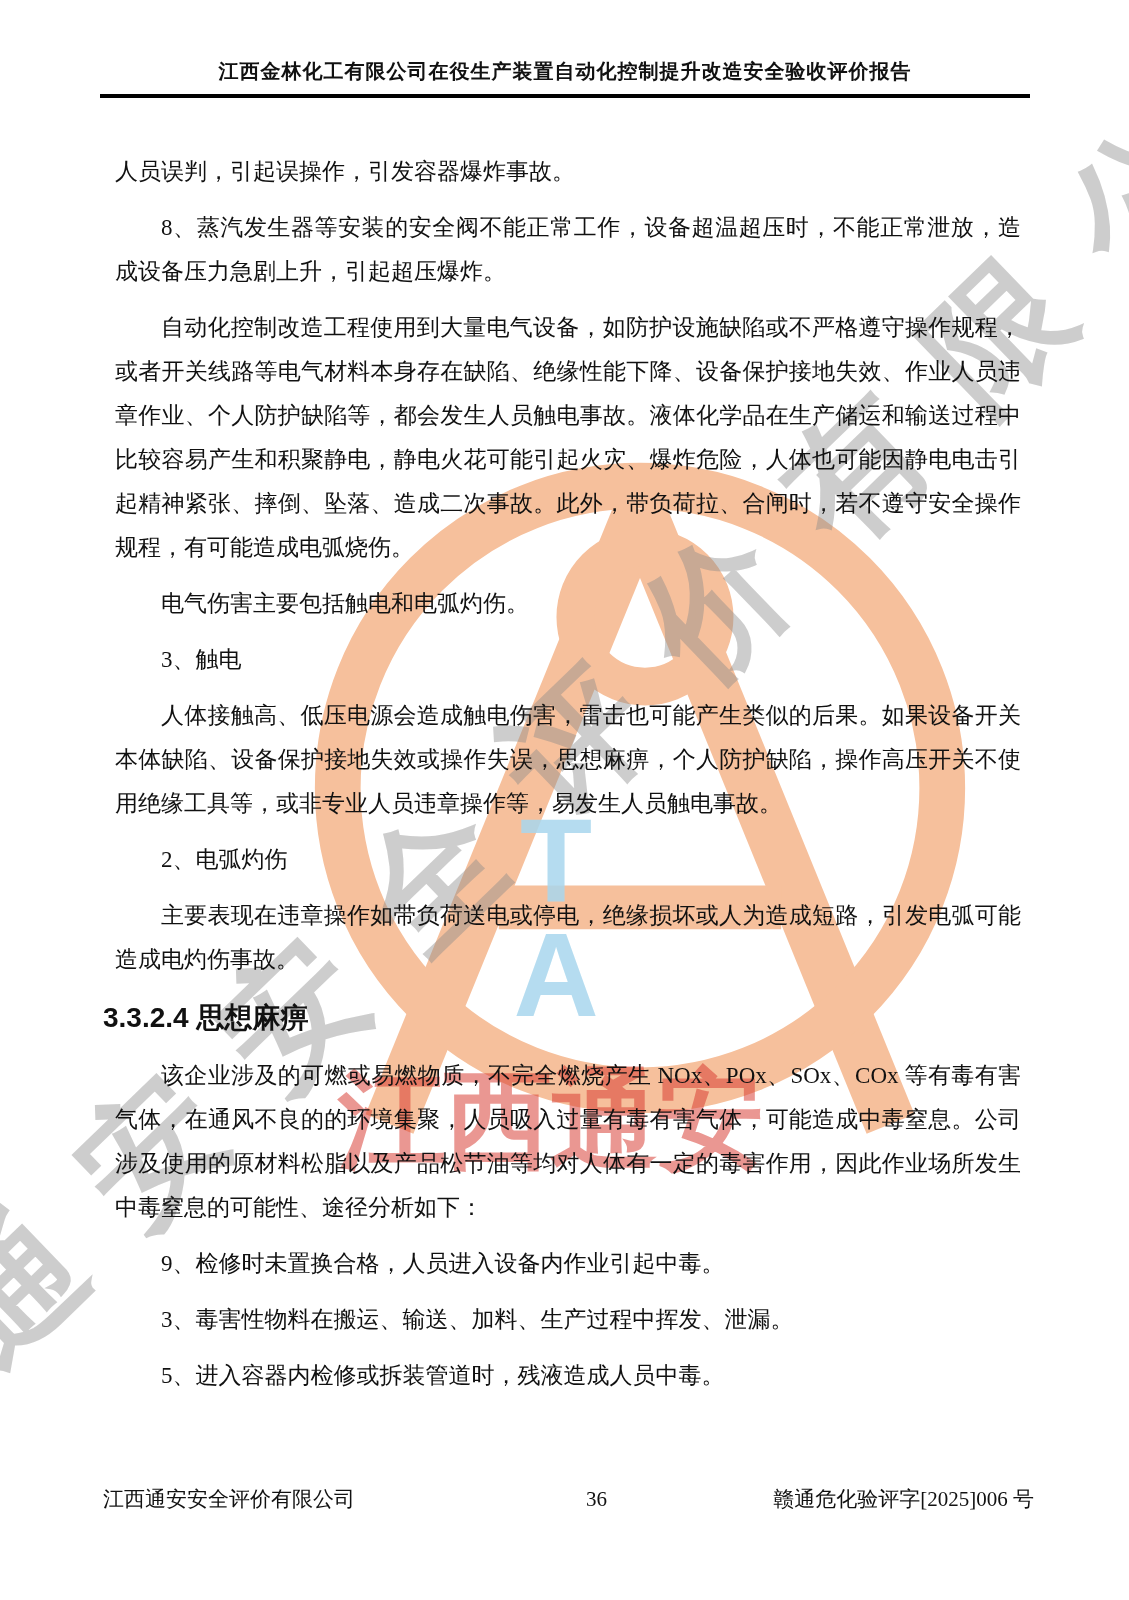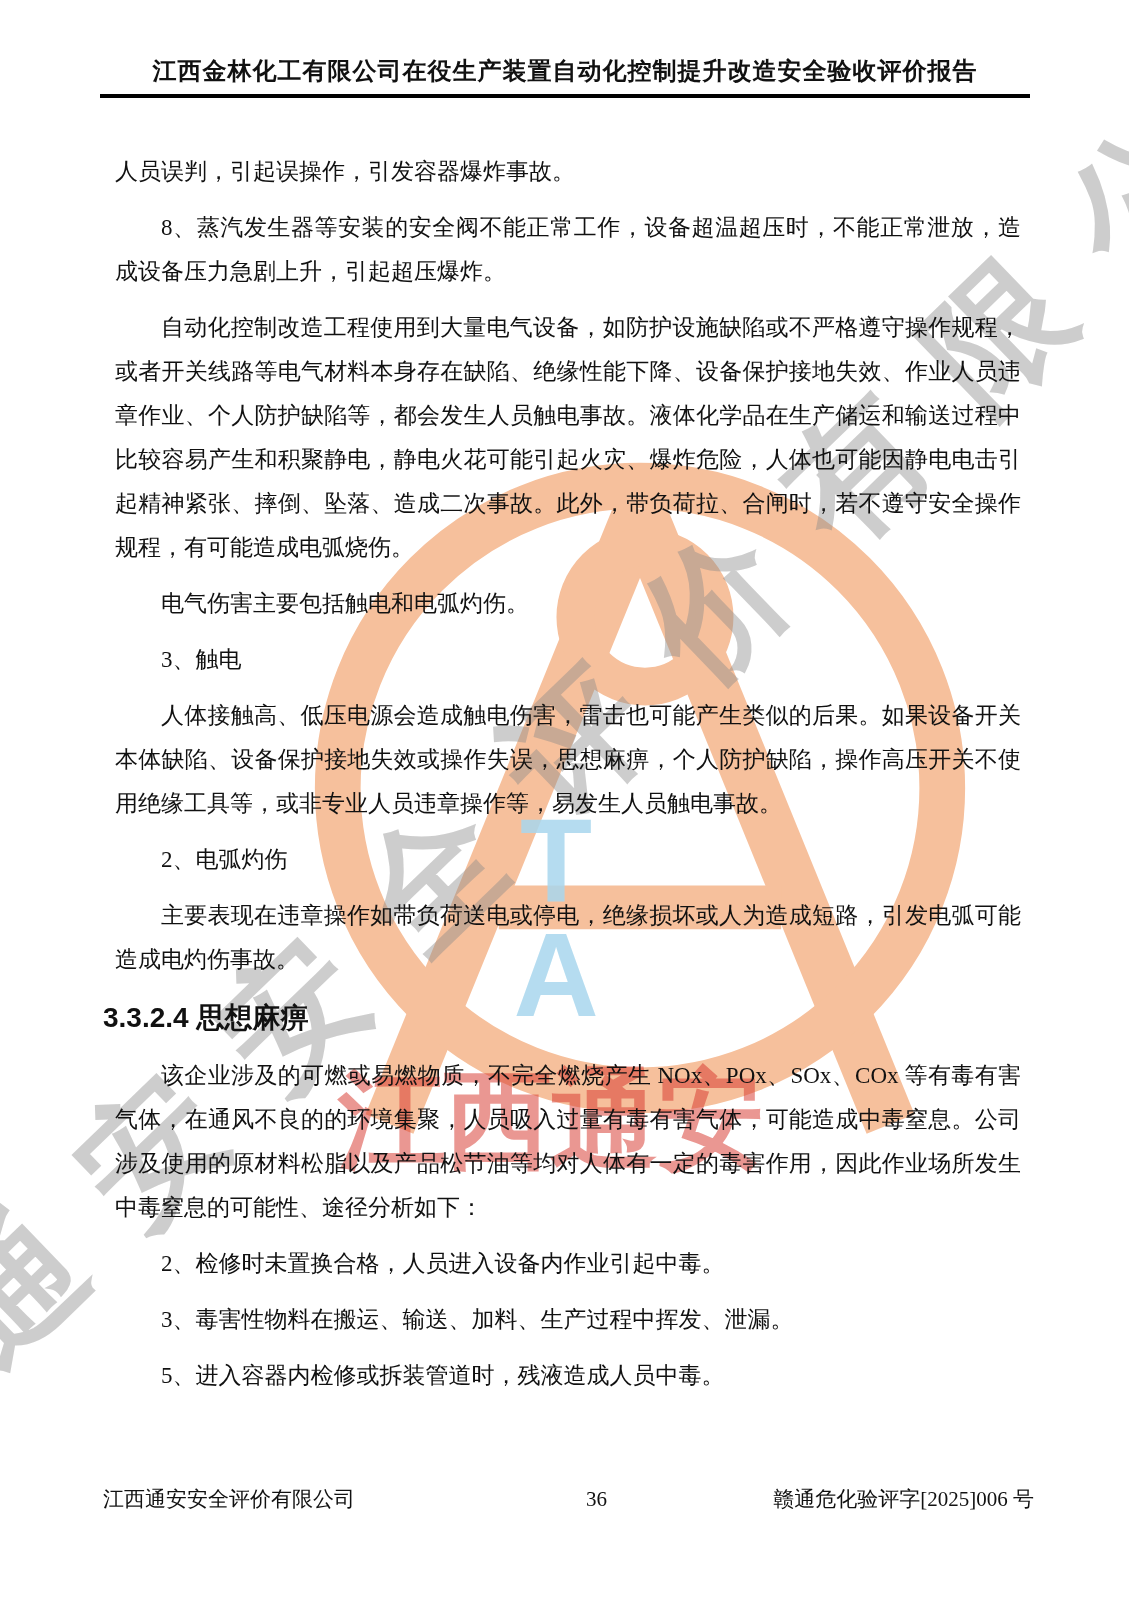--- a/index.html
+++ b/index.html
@@ -42,21 +42,21 @@
   }
 
   
   .header {
     position:absolute; left:100px; right:99px; top:58px;
     text-align:center;
     border-bottom:4px solid #000;
     padding-bottom:10px;
   }
   .header-title {
-    font-size:24px; font-weight:600; line-height:26px;
+    font-size:20px; font-weight:600; line-height:26px;
     letter-spacing:1px;
   }
 
   
   .content {
     position:absolute; left:103px; width:930px; top:138px;
     font-size:23px; line-height:44px;
     text-align:justify;
   }
   .content .para { margin:12px; }
@@ -104,21 +104,21 @@
       <p class="para">人员误判，引起误操作，引发容器爆炸事故。</p>
       <p class="para indent">8、蒸汽发生器等安装的安全阀不能正常工作，设备超温超压时，不能正常泄放，造成设备压力急剧上升，引起超压爆炸。</p>
       <p class="para indent">自动化控制改造工程使用到大量电气设备，如防护设施缺陷或不严格遵守操作规程，或者开关线路等电气材料本身存在缺陷、绝缘性能下降、设备保护接地失效、作业人员违章作业、个人防护缺陷等，都会发生人员触电事故。液体化学品在生产储运和输送过程中比较容易产生和积聚静电，静电火花可能引起火灾、爆炸危险，人体也可能因静电电击引起精神紧张、摔倒、坠落、造成二次事故。此外，带负荷拉、合闸时，若不遵守安全操作规程，有可能造成电弧烧伤。</p>
       <p class="para indent">电气伤害主要包括触电和电弧灼伤。</p>
       <p class="para indent">3、触电</p>
       <p class="para indent">人体接触高、低压电源会造成触电伤害，雷击也可能产生类似的后果。如果设备开关本体缺陷、设备保护接地失效或操作失误，思想麻痹，个人防护缺陷，操作高压开关不使用绝缘工具等，或非专业人员违章操作等，易发生人员触电事故。</p>
       <p class="para indent">2、电弧灼伤</p>
       <p class="para indent">主要表现在违章操作如带负荷送电或停电，绝缘损坏或人为造成短路，引发电弧可能造成电灼伤事故。</p>
       <h3 class="sec-heading">3.3.2.4 思想麻痹</h3>
       <p class="para indent">该企业涉及的可燃或易燃物质，不完全燃烧产生 NOx、POx、SOx、COx 等有毒有害气体，在通风不良的的环境集聚，人员吸入过量有毒有害气体，可能造成中毒窒息。公司涉及使用的原材料松脂以及产品松节油等均对人体有一定的毒害作用，因此作业场所发生中毒窒息的可能性、途径分析如下：</p>
-      <p class="para indent">2、检修时未置换合格，人员进入设备内作业引起中毒。</p>
+      <p class="para indent">9、检修时未置换合格，人员进入设备内作业引起中毒。</p>
       <p class="para indent">3、毒害性物料在搬运、输送、加料、生产过程中挥发、泄漏。</p>
       <p class="para indent">5、进入容器内检修或拆装管道时，残液造成人员中毒。</p>
     </div>
 
   <div class="footer">
     <span>江西通安安全评价有限公司</span>
     <span class="f-center">36</span>
     <span>赣通危化验评字[2025]006 号</span>
   </div>
 

